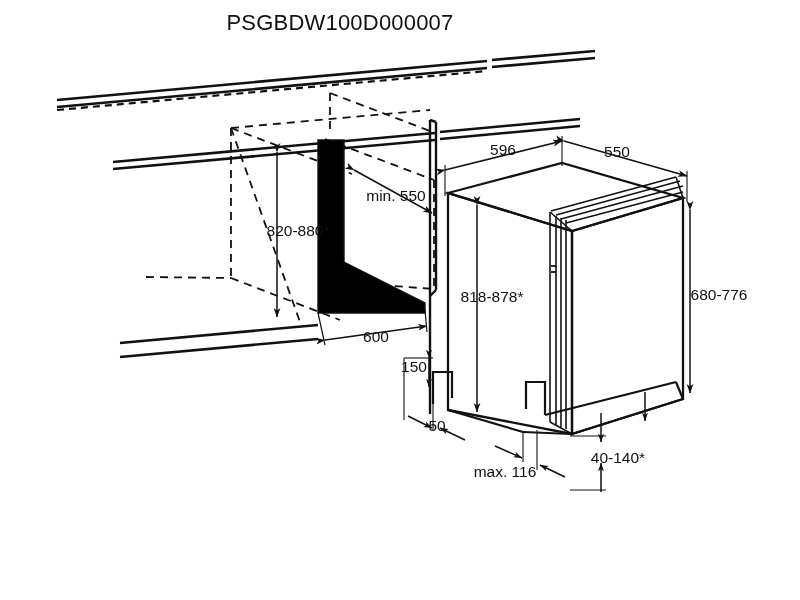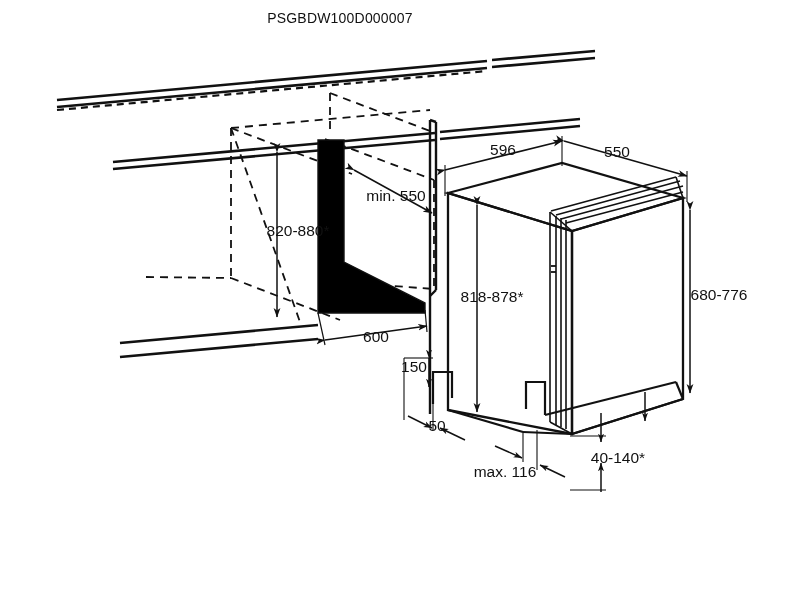--- a/index.html
+++ b/index.html
@@ -18,21 +18,21 @@
     background: #ffffff;
     overflow: hidden;
   }
   #drawing-title {
     position: absolute;
     left: 0;
     top: 10px;
     width: 680px;
     text-align: center;
     font-family: "Liberation Sans", sans-serif;
-    font-size: 14px;
+    font-size: 22px;
     letter-spacing: 0.2px;
     color: #111111;
     white-space: nowrap;
   }
   #svg-canvas {
     position: absolute;
     left: 0;
     top: 0;
     width: 800px;
     height: 600px;

